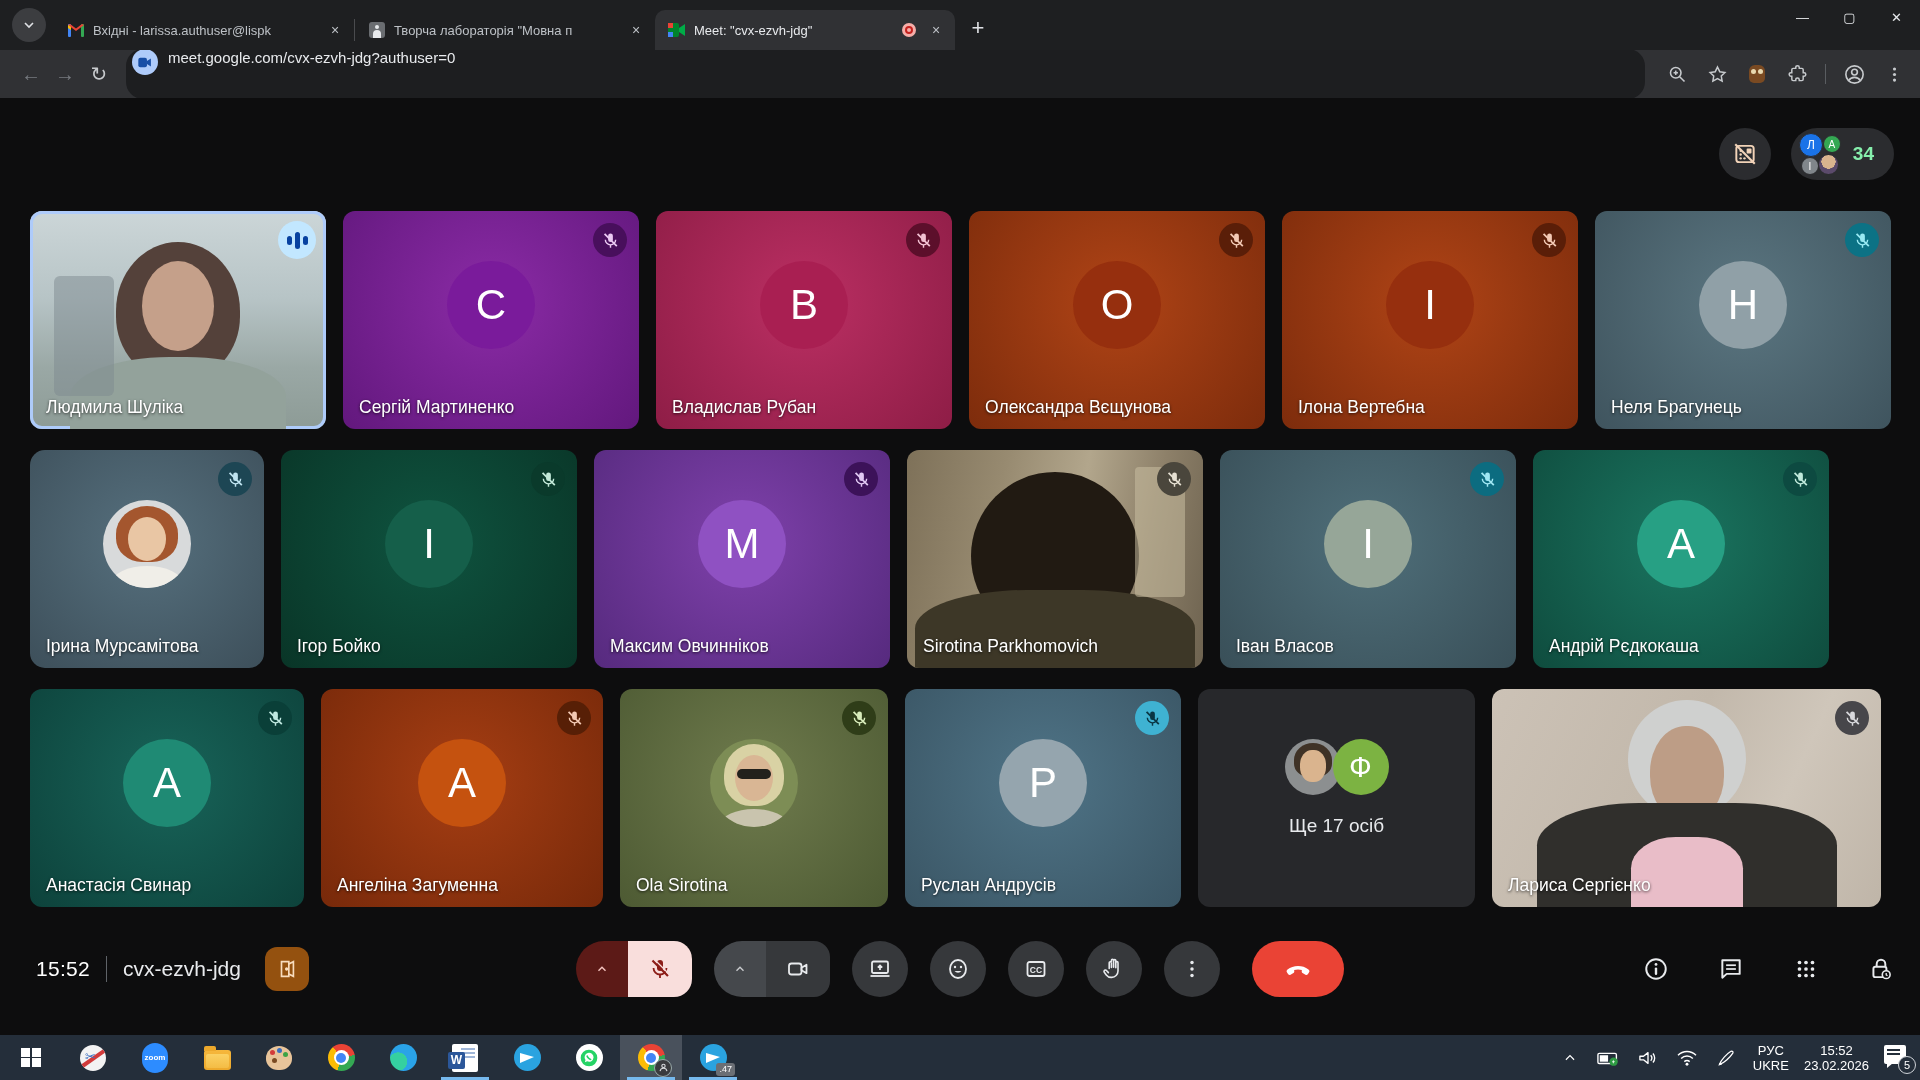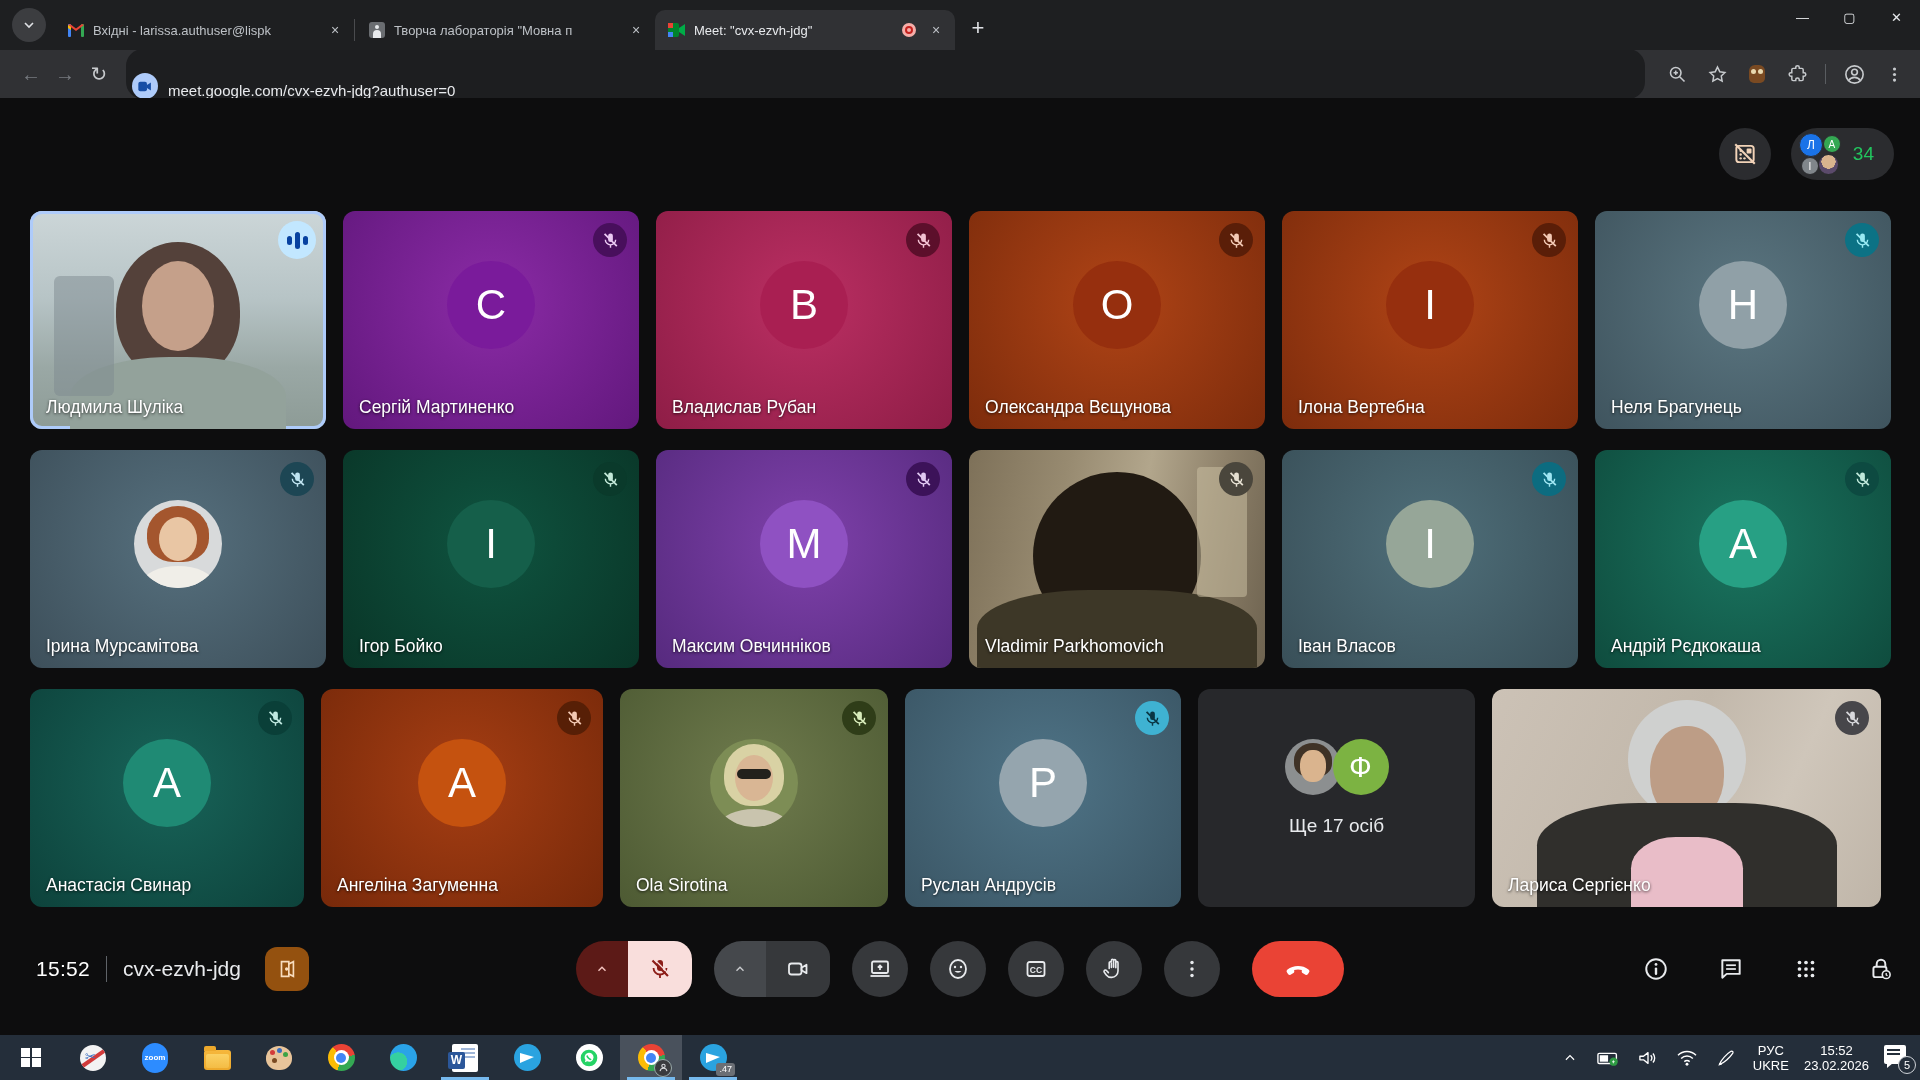--- a/index.html
+++ b/index.html
@@ -26,41 +26,41 @@
 .rec-dot{width:14px;height:14px;border-radius:50%;background:#f6aea9;flex:none;position:relative}
 .rec-dot::after{content:"";position:absolute;inset:3px;border-radius:50%;border:2.5px solid #c5221f}
 .persontab{width:16px;height:16px;border-radius:3px;background:#6a6d71;display:flex;align-items:flex-end;justify-content:center;overflow:hidden}
 .persontab i{display:block;width:8px;height:8px;background:#e8eaed;border-radius:4px 4px 0 0;position:relative}
 .persontab i::before{content:"";position:absolute;top:-5px;left:2px;width:4px;height:4px;border-radius:50%;background:#e8eaed}
 
 .toolbar{height:48px;background:#303134;display:flex;align-items:center;padding:0 14px;flex:none}
 .nav-ic{width:34px;height:34px;display:flex;align-items:center;justify-content:center;color:#777b80;
   font-size:20px;border-radius:50%;flex:none}
 .nav-ic.lit{color:#c7cacd}
-.urlbar{flex:1;height:50px;background:#1d1e20;border-radius:17px;display:flex;align-items:flex-end;
+.urlbar{flex:1;height:50px;background:#1d1e20;border-radius:17px;display:flex;align-items:flex-start;
   padding:0 16px 0 6px;gap:10px;margin:0 10px;min-width:0}
 .url-chip{width:26px;height:26px;border-radius:50%;background:#aecbfa;display:flex;align-items:center;justify-content:center;flex:none}
 .url-text{color:#e8eaed;font-size:15px;white-space:nowrap;overflow:hidden}
 .toolbar-right{display:flex;align-items:center;gap:16px;margin-left:10px}
 .tb-ic{color:#c7cacd;display:flex;align-items:center;justify-content:center;width:24px;height:24px}
 .tb-sep{width:1px;height:20px;background:#5a5d61}
 .owl{width:16px;height:18px;background:#7a4a22;border-radius:6px 6px 5px 5px;position:relative}
 .owl::before,.owl::after{content:"";position:absolute;top:4px;width:5px;height:5px;border-radius:50%;background:#e8d9b0}
 .owl::before{left:2px}.owl::after{right:2px}
 
 
 .meet{flex:1;background:#0d0d0e;position:relative;min-height:0}
 .meet-header{position:absolute;top:30px;right:26px;display:flex;gap:20px;align-items:center}
 .hdr-circle{width:52px;height:52px;border-radius:50%;background:#2b2c2f;display:flex;align-items:center;justify-content:center}
 .count-pill{height:52px;border-radius:26px;background:#2b2c2f;display:flex;align-items:center;
   padding:0 20px 0 8px;gap:12px}
 .mini-avatars{width:42px;height:42px;position:relative}
 .mini{position:absolute;width:22px;height:22px;border-radius:50%;color:#fff;font-size:12px;
   display:flex;align-items:center;justify-content:center;border:1px solid #2b2c2f}
-.count-num{color:#22c55e;font-size:19px;font-weight:400}
+.count-num{color:#86efac;font-size:19px;font-weight:700}
 
 .grid{position:absolute;left:30px;top:113px}
 .tile-row{display:flex;gap:17px;margin-bottom:21px}
 .tile{height:218px;border-radius:12px;position:relative;overflow:hidden;flex:none}
 .tile .nm{position:absolute;left:16px;bottom:11px;color:#fff;font-size:17.5px;
   text-shadow:0 1px 3px rgba(0,0,0,.75);white-space:nowrap;z-index:4}
 .tile .av{position:absolute;left:50%;top:43%;transform:translate(-50%,-50%);width:88px;height:88px;
   border-radius:50%;display:flex;align-items:center;justify-content:center;color:#fff;font-size:42px;z-index:2}
 .tile .mic{position:absolute;top:12px;right:12px;width:34px;height:34px;border-radius:50%;
   display:flex;align-items:center;justify-content:center;z-index:5}
@@ -377,21 +377,21 @@
               <svg width="19" height="19" viewBox="0 0 24 24">
                 <rect x="9" y="3" width="6" height="11" rx="3" fill="#99e9f2"></rect>
                 <path d="M5.5 11a6.5 6.5 0 0 0 13 0" fill="none" stroke="#99e9f2" stroke-width="1.8"></path>
                 <line x1="12" y1="17.5" x2="12" y2="21" stroke="#99e9f2" stroke-width="1.8"></line>
                 <line x1="4.5" y1="3.5" x2="20" y2="19" stroke="#99e9f2" stroke-width="2.2"></line>
               </svg>
             </div>
           </div>
         </div>
         <div class="tile-row">
-          <div class="tile" style="width: 296px; background: radial-gradient(circle at 50% 42%, rgb(86, 112, 126) 0%, rgb(61, 79, 90) 100%);">
+          <div class="tile" style="width: 234px; background: radial-gradient(circle at 50% 42%, rgb(86, 112, 126) 0%, rgb(61, 79, 90) 100%); border-radius: 15px;">
             <div class="av av-iryna">
               <span class="p-hair"></span>
               <span class="p-face"></span>
               <span class="p-body"></span>
             </div>
             <div class="nm">Ірина Мурсамітова</div>
             <div class="mic" style="background: rgb(29, 70, 84);">
               <svg width="19" height="19" viewBox="0 0 24 24">
                 <rect x="9" y="3" width="6" height="11" rx="3" fill="#bfe3f0"></rect>
                 <path d="M5.5 11a6.5 6.5 0 0 0 13 0" fill="none" stroke="#bfe3f0" stroke-width="1.8"></path>
@@ -422,21 +422,21 @@
                 <line x1="12" y1="17.5" x2="12" y2="21" stroke="#e0c8f2" stroke-width="1.8"></line>
                 <line x1="4.5" y1="3.5" x2="20" y2="19" stroke="#e0c8f2" stroke-width="2.2"></line>
               </svg>
             </div>
           </div>
           <div class="tile v-vladimir" style="width: 296px;">
             <i class="sh sh-a"></i>
             <i class="sh sh-b"></i>
             <i class="sh sh-c"></i>
             <i class="sh sh-d"></i>
-            <div class="nm">Vladimir Parkhomovich</div>
+            <div class="nm">Sirotina Parkhomovich</div>
             <div class="mic" style="background: rgb(74, 70, 60);">
               <svg width="19" height="19" viewBox="0 0 24 24">
                 <rect x="9" y="3" width="6" height="11" rx="3" fill="#e6e0d2"></rect>
                 <path d="M5.5 11a6.5 6.5 0 0 0 13 0" fill="none" stroke="#e6e0d2" stroke-width="1.8"></path>
                 <line x1="12" y1="17.5" x2="12" y2="21" stroke="#e6e0d2" stroke-width="1.8"></line>
                 <line x1="4.5" y1="3.5" x2="20" y2="19" stroke="#e6e0d2" stroke-width="2.2"></line>
               </svg>
             </div>
           </div>
           <div class="tile" style="width: 296px; background: radial-gradient(circle at 50% 42%, rgb(79, 111, 122) 0%, rgb(57, 79, 88) 100%);">

